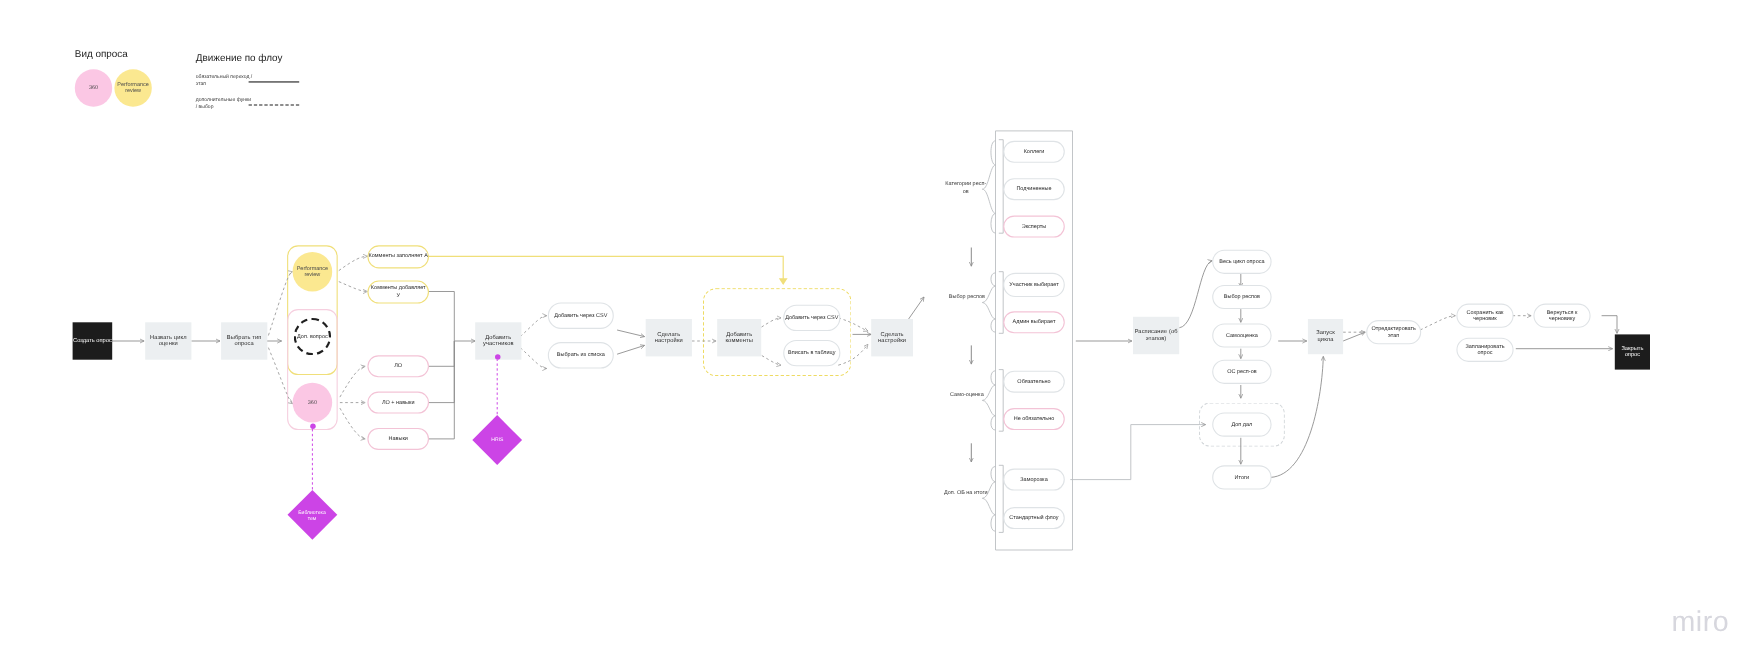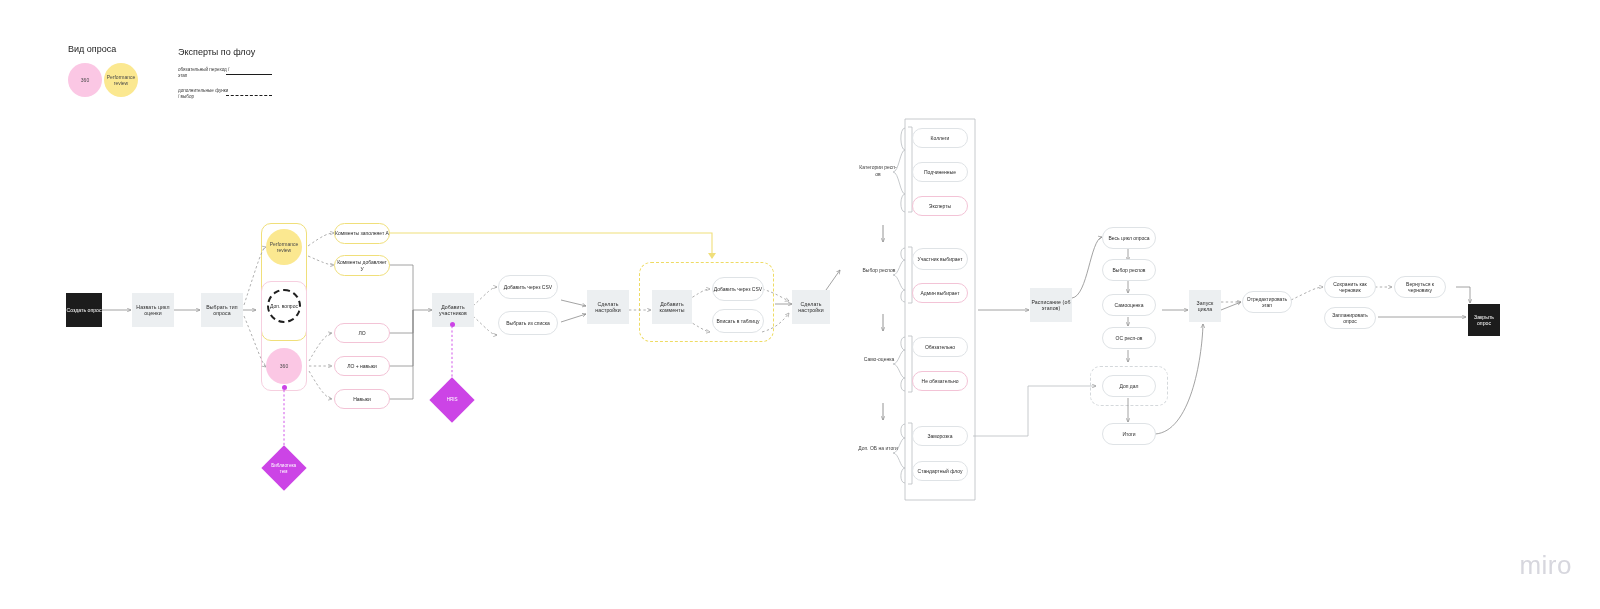--- a/index.html
+++ b/index.html
@@ -47,21 +47,21 @@
 <div id="canvas">
 
   <div class="legendTitle" style="left:68px;top:44px;">Вид опроса</div>
   <div class="node circ c360" style="left:68px;top:63px;width:34px;height:34px;">
     <span>360</span>
   </div>
   <div class="node circ cperf" style="left:104px;top:63px;width:34px;height:34px;">
     <span>Performance review</span>
   </div>
 
-  <div class="legendTitle" style="left:178px;top:47px;">Эксперты по флоу</div>
+  <div class="legendTitle" style="left:178px;top:47px;">Движение по флоу</div>
   <div class="legLabel" style="left:178px;top:67px;width:52px;">обязательный переход / этап</div>
   <div class="legSolid" style="left:226px;top:74px;width:46px;"></div>
   <div class="legLabel" style="left:178px;top:88px;width:52px;">дополнительные функи / выбор</div>
   <div style="position:absolute;left:226px;top:95px;width:46px;height:0;border-top:1.6px dashed #1c1c1c;"></div>
 
   <div class="frame yellowSolid" style="left:261px;top:223px;width:46px;height:118px;"></div>
   <div class="frame pinkSolid" style="left:261px;top:281px;width:46px;height:110px;"></div>
   <div class="frame yellowDash" style="left:639px;top:262px;width:135px;height:80px;"></div>
   <div class="frame grayDash" style="left:1090px;top:366px;width:78px;height:40px;"></div>
 

